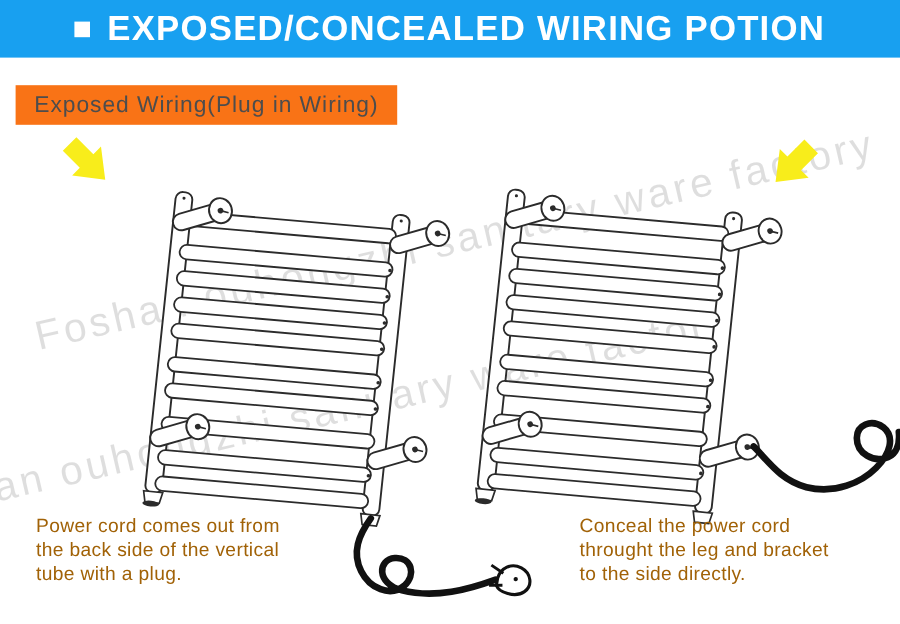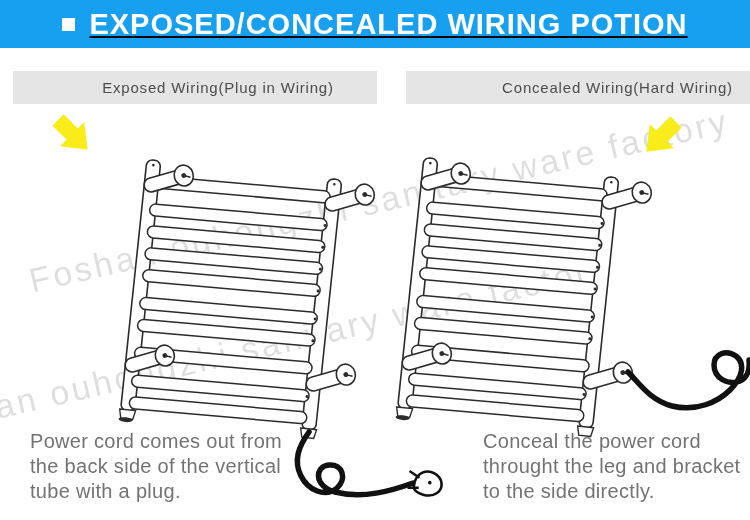--- a/index.html
+++ b/index.html
@@ -3,64 +3,63 @@
 <meta charset="utf-8">
 <style>
   html,body{margin:0;padding:0;background:#ffffff;}
   .stage{
     position:relative;width:750px;height:520px;background:#ffffff;overflow:hidden;
     font-family:"Liberation Sans", sans-serif;
   }
   
   .banner{
     position:absolute;left:0;top:0;width:750px;height:48px;background:#18A0F0;
-    display:flex;align-items:center;justify-content:center;text-decoration:underline;
+    display:flex;align-items:center;justify-content:center;
   }
   .banner .bullet{
     width:13px;height:13px;background:#ffffff;display:inline-block;margin-right:14px;flex:0 0 auto;
   }
   .banner h1{
     margin:0;color:#ffffff;font-size:29px;font-weight:bold;letter-spacing:1px;white-space:nowrap;
   }
   
   .sec-label{
-    position:absolute;top:71px;height:33px;background:#e5e5e5;
+    position:absolute;top:71px;height:33px;background:#f97316;
     display:flex;align-items:center;justify-content:center;
-    color:#4d4d4d;font-size:15px;letter-spacing:.8px;white-space:nowrap;padding-left:46px;
+    color:#4d4d4d;font-size:19px;letter-spacing:.8px;white-space:nowrap;
   }
   .sec-label.left{left:13px;width:318px;}
   .sec-label.right{left:406px;width:331px;}
   
   .wm{
     position:absolute;color:rgba(0,0,0,0.13);font-size:34px;letter-spacing:3px;
     white-space:nowrap;transform:rotate(-13deg);transform-origin:left center;pointer-events:none;
   }
   
   .caption{
-    position:absolute;top:429px;color:#737373;font-size:20px;line-height:1.25;
+    position:absolute;top:429px;color:#a16207;font-size:16px;line-height:1.25;
     letter-spacing:.3px;white-space:pre-line;
   }
   .caption.left{left:30px;}
   .caption.right{left:483px;}
   
   .abs{position:absolute;}
   .cord{fill:none;stroke:#111111;stroke-width:5.5;stroke-linecap:round;}
 </style>
 </head>
 <body>
 
 <div class="stage">
 
   <div class="banner">
     <span class="bullet"></span>
     <h1>EXPOSED/CONCEALED WIRING POTION</h1>
   </div>
 
   <div class="sec-label left">Exposed Wiring(Plug in Wiring)</div>
-  <div class="sec-label right">Concealed Wiring(Hard Wiring)</div>
 
   <div class="wm" style="left:30px;top:262px;">Foshan ouhongzhi sanitary ware factory</div>
   <div class="wm" style="left:-90px;top:408px;">Foshan ouhongzhi sanitary ware factory</div>
 
   <svg width="0" height="0" style="position:absolute" aria-hidden="true">
     <defs>
       <g id="bracket">
         <rect x="-4" y="-7" width="44" height="14" rx="7" fill="#ffffff" stroke="#2b2b2b" stroke-width="1.6"></rect>
         <ellipse cx="37" cy="0" rx="9.5" ry="10.5" fill="#ffffff" stroke="#2b2b2b" stroke-width="1.6"></ellipse>
         <circle cx="37" cy="0" r="2.4" fill="#2b2b2b"></circle>

